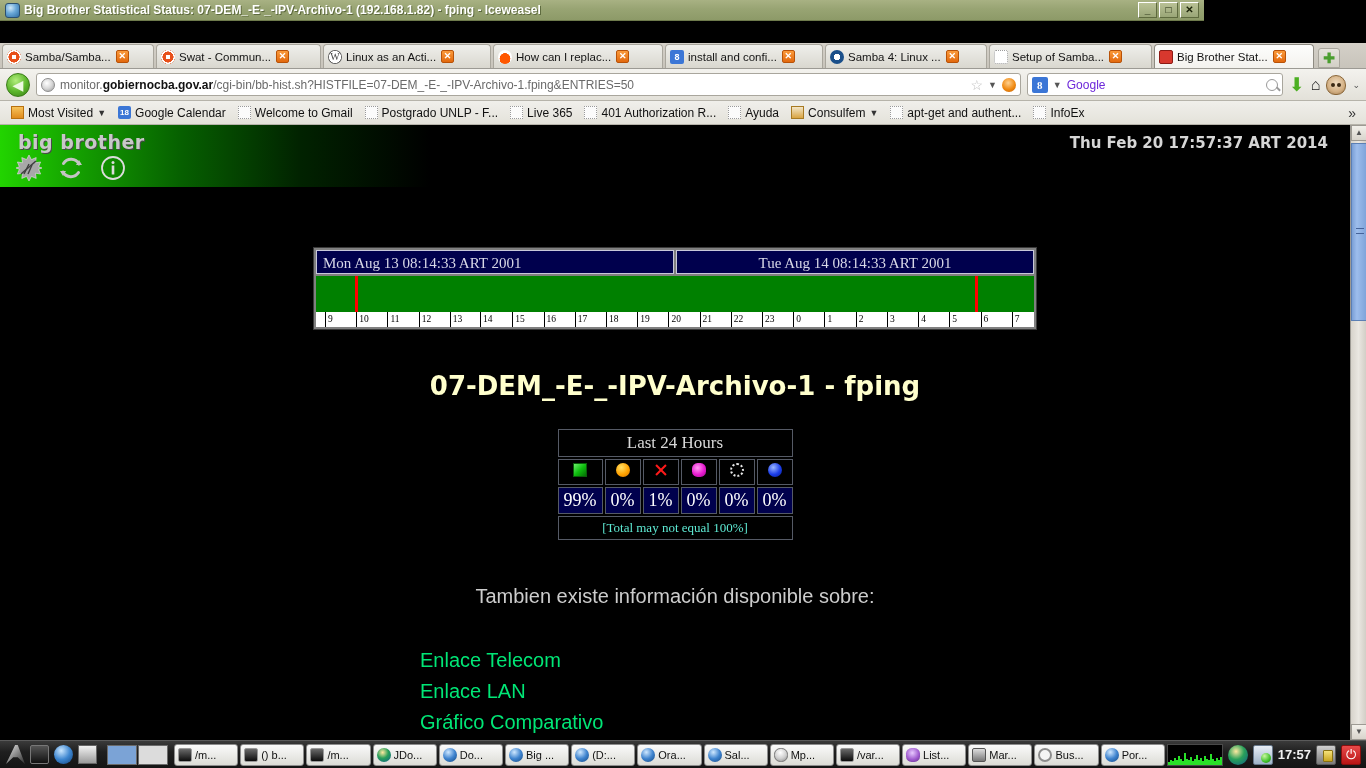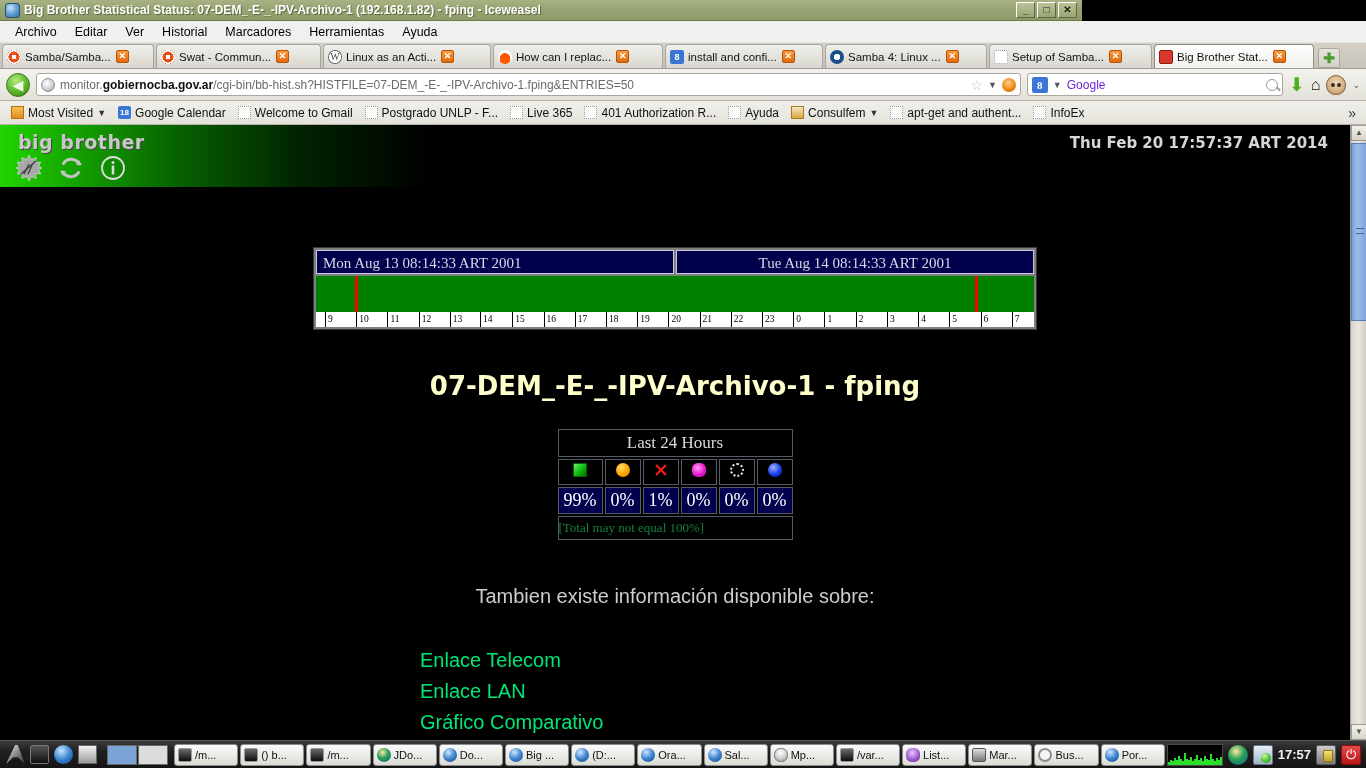--- a/index.html
+++ b/index.html
@@ -6,21 +6,21 @@
   html, body {
     width: 1366px; height: 768px;
     overflow: hidden;
     font-family: "Liberation Sans", sans-serif;
     background: #000;
   }
   #app { position: relative; width: 1366px; height: 768px; }
 
   
   .titlebar {
-    position: absolute; top: 0; left: 0; width: 1082px; height: 21px;
+    position: absolute; top: 0; left: 0; width: 1204px; height: 21px;
     background: linear-gradient(180deg, #a8b183 0%, #98a473 45%, #8d9a68 100%);
     border-bottom: 1px solid #6e7a4c;
     display: flex; align-items: center;
     padding: 0 2px;
   }
   .tb-icon {
     width: 15px; height: 15px; margin: 0 4px 0 3px;
     border-radius: 3px;
     background: radial-gradient(circle at 35% 30%, #cfe8f8 0%, #6aa8d8 45%, #2e6da4 100%);
     border: 1px solid #2b4f70;
@@ -233,22 +233,22 @@
 
   
   .stats { position: absolute; top: 302px; left: 0; width: 1350px; display: flex; justify-content: center; }
   .stats-tbl { border-collapse: separate; border-spacing: 2px; background: #000; }
   .stats-tbl td { border: 1px solid #555a66; }
   .st-head { color: #d8d8d8; font-family: "Liberation Serif", serif; font-size: 17px;
     text-align: center; padding: 3px 0; background: #000; }
   .st-ico-cell { background: #000; text-align: center; padding: 3px 6px; }
   .st-val { background: #00004d; color: #ffffff; font-family: "Liberation Serif", serif;
     font-size: 18px; text-align: center; padding: 2px 5px; }
-  .st-foot { color: #15803d; font-family: "Liberation Serif", serif; font-size: 13px;
-    padding: 3px 0; background: #000; }
+  .st-foot { color: #5eead4; font-family: "Liberation Serif", serif; font-size: 13px;
+    text-align: center; padding: 3px 0; background: #000; }
   .dot { width: 14px; height: 14px; display: inline-block; }
   .dot-green { background: linear-gradient(135deg,#6cf06c 0%,#0fbf0f 50%,#046e04 100%); border:1px solid #0a5e0a;}
   .dot-yellow { border-radius: 50%;
     background: radial-gradient(circle at 38% 32%, #ffe066 0%, #ffa200 55%, #d06f00 100%);}
   .dot-red { position: relative; }
   .dot-red::before, .dot-red::after {
     content:''; position:absolute; left:50%; top:0; width:2px; height:14px; background:#ff1a1a;}
   .dot-red::before { transform: translateX(-50%) rotate(45deg); }
   .dot-red::after  { transform: translateX(-50%) rotate(-45deg); }
   .dot-purple { border-radius: 40%;
@@ -346,29 +346,20 @@
   <div class="titlebar">
     <div class="tb-icon"></div>
     <div class="tb-title">Big Brother Statistical Status: 07-DEM_-E-_-IPV-Archivo-1 (192.168.1.82) - fping - Iceweasel</div>
     <div class="tb-btns">
       <div class="tb-btn">_</div>
       <div class="tb-btn">□</div>
       <div class="tb-btn">✕</div>
     </div>
   </div>
 
-  <div class="menubar">
-    <div class="menu-item">Archivo</div>
-    <div class="menu-item">Editar</div>
-    <div class="menu-item">Ver</div>
-    <div class="menu-item">Historial</div>
-    <div class="menu-item">Marcadores</div>
-    <div class="menu-item">Herramientas</div>
-    <div class="menu-item">Ayuda</div>
-  </div>
 
   <div class="tabbar">
     <div class="tab" style="width:152px">
       <span class="tab-fav fav-ring"></span>
       <span class="tab-label">Samba/Samba...</span>
       <span class="tab-close">✕</span>
     </div>
     <div class="tab" style="width:165px">
       <span class="tab-fav fav-ring"></span>
       <span class="tab-label">Swat - Commun...</span>

